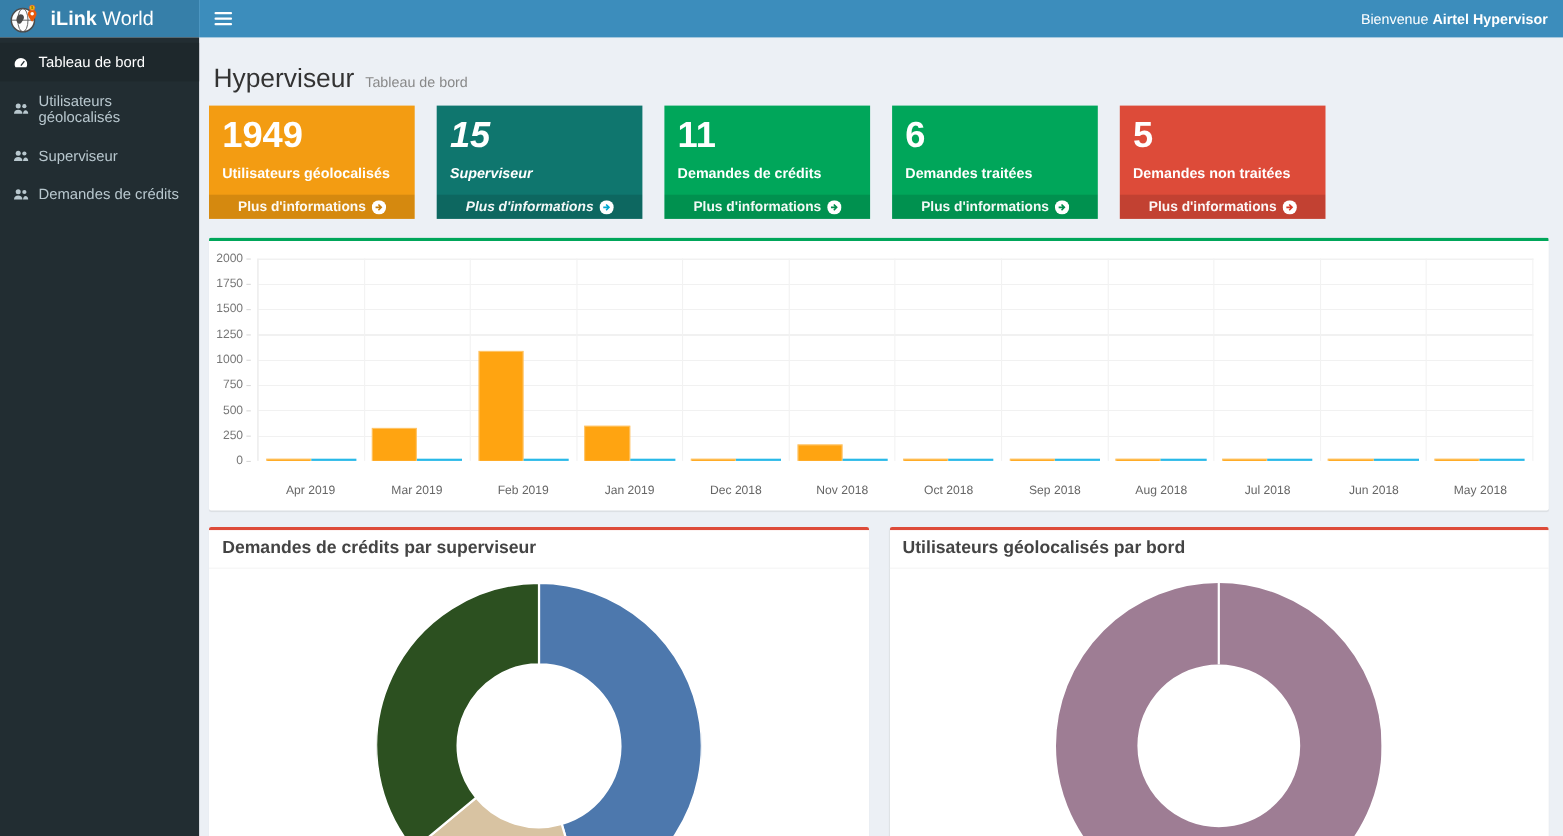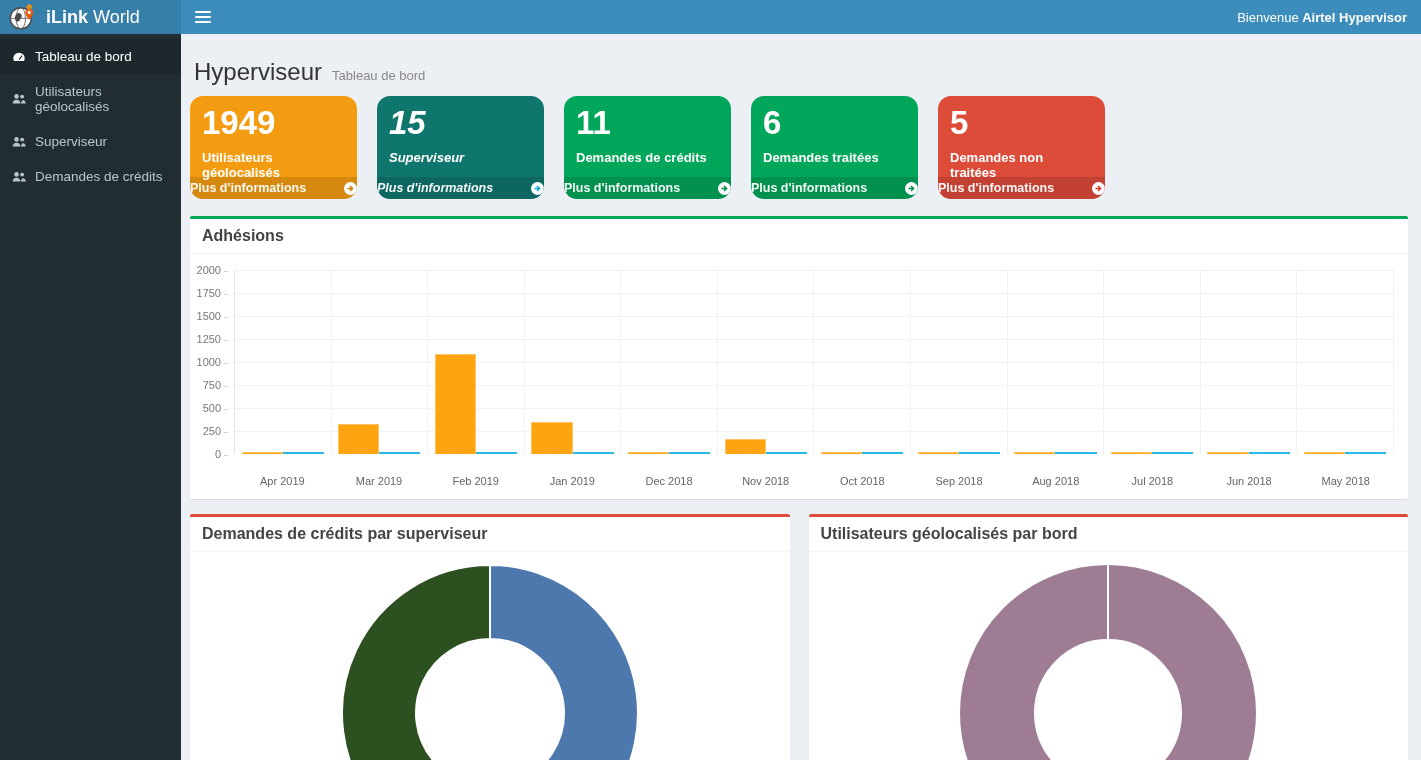--- a/index.html
+++ b/index.html
@@ -23,25 +23,25 @@
   .menu-item.active { background:#1e282c; color:#fff; }
   .menu-item svg { flex:none; }
 
   .content { flex:1; padding:10px 13px 0 9px; overflow:hidden; }
   .page-header { display:flex; align-items:baseline; gap:10px; padding:2px 4px 10px 4px;margin-top:12px; }
   .page-title { font-size:24px; font-weight:500; color:#333; }
   .page-subtitle { font-size:13px; color:#888; }
 
   
   .cards-row { display:flex; gap:20px; margin-bottom:17px; }
-  .small-box { width:167px; border-radius:13px; color:#fff; overflow:hidden; }
+  .small-box { width:187px; border-radius:0; color:#fff; overflow:hidden; }
   .small-box .inner { padding:8px 12px 12px 12px; height:81px; }
   .small-box .num { font-size:33px; font-weight:700; line-height:1.15; }
   .small-box .lbl { font-size:13px; margin-top:8px; font-weight:600; }
-  .box-footer { display:flex; align-items:center; justify-content:space-between; gap:5px; background:rgba(0,0,0,0.12); padding:4px 0; font-size:12.5px; color:rgba(255,255,255,0.95); cursor:pointer; font-weight:600; }
+  .box-footer { display:flex; align-items:center; justify-content:center; gap:5px; background:rgba(0,0,0,0.12); padding:4px 0; font-size:12.5px; color:rgba(255,255,255,0.95); cursor:pointer; font-weight:600; }
   .bg-yellow { background:#f39c12; } .bg-aqua { background:#0f766e;font-style:italic; }
   .bg-green  { background:#00a65a; } .bg-red  { background:#dd4b39; }
   .arrow-icon { width:13px; height:13px; display:block; }
   .bg-yellow .arrow-icon path { stroke:#c87f0a; } .bg-aqua .arrow-icon path { stroke:#00a7d0; }
   .bg-green  .arrow-icon path { stroke:#008d4c; } .bg-red  .arrow-icon path { stroke:#d73925; }
 
   
   .panel { background:#fff; border-radius:2px; box-shadow:0 1px 1px rgba(0,0,0,0.08); margin-bottom:15px; }
   .panel.top-green { border-top:3px solid #00a65a; }
   .panel.top-red   { border-top:3px solid #dd4b39; }
@@ -200,21 +200,20 @@
           <span>Plus d'informations</span>
           <svg class="arrow-icon" viewBox="0 0 16 16">
               <circle cx="8" cy="8" r="8" fill="#fff"></circle>
               <path d="M4.2 8h6M7.4 4.8 10.6 8 7.4 11.2" fill="none" stroke-width="1.8"></path>
             </svg>
         </div>
       </div>
     </div>
 
     <section class="panel top-green">
-      <div class="panel-title">Adhésions</div>
       <div class="chart-body">
         <div class="chart-wrap">
           <div class="y-axis">
               <span class="ytick" style="top: -6px;">2000</span>
               <span class="ytick" style="top: 17px;">1750</span>
               <span class="ytick" style="top: 40px;">1500</span>
               <span class="ytick" style="top: 63px;">1250</span>
               <span class="ytick" style="top: 86px;">1000</span>
               <span class="ytick" style="top: 109px;">750</span>
               <span class="ytick" style="top: 132px;">500</span>

